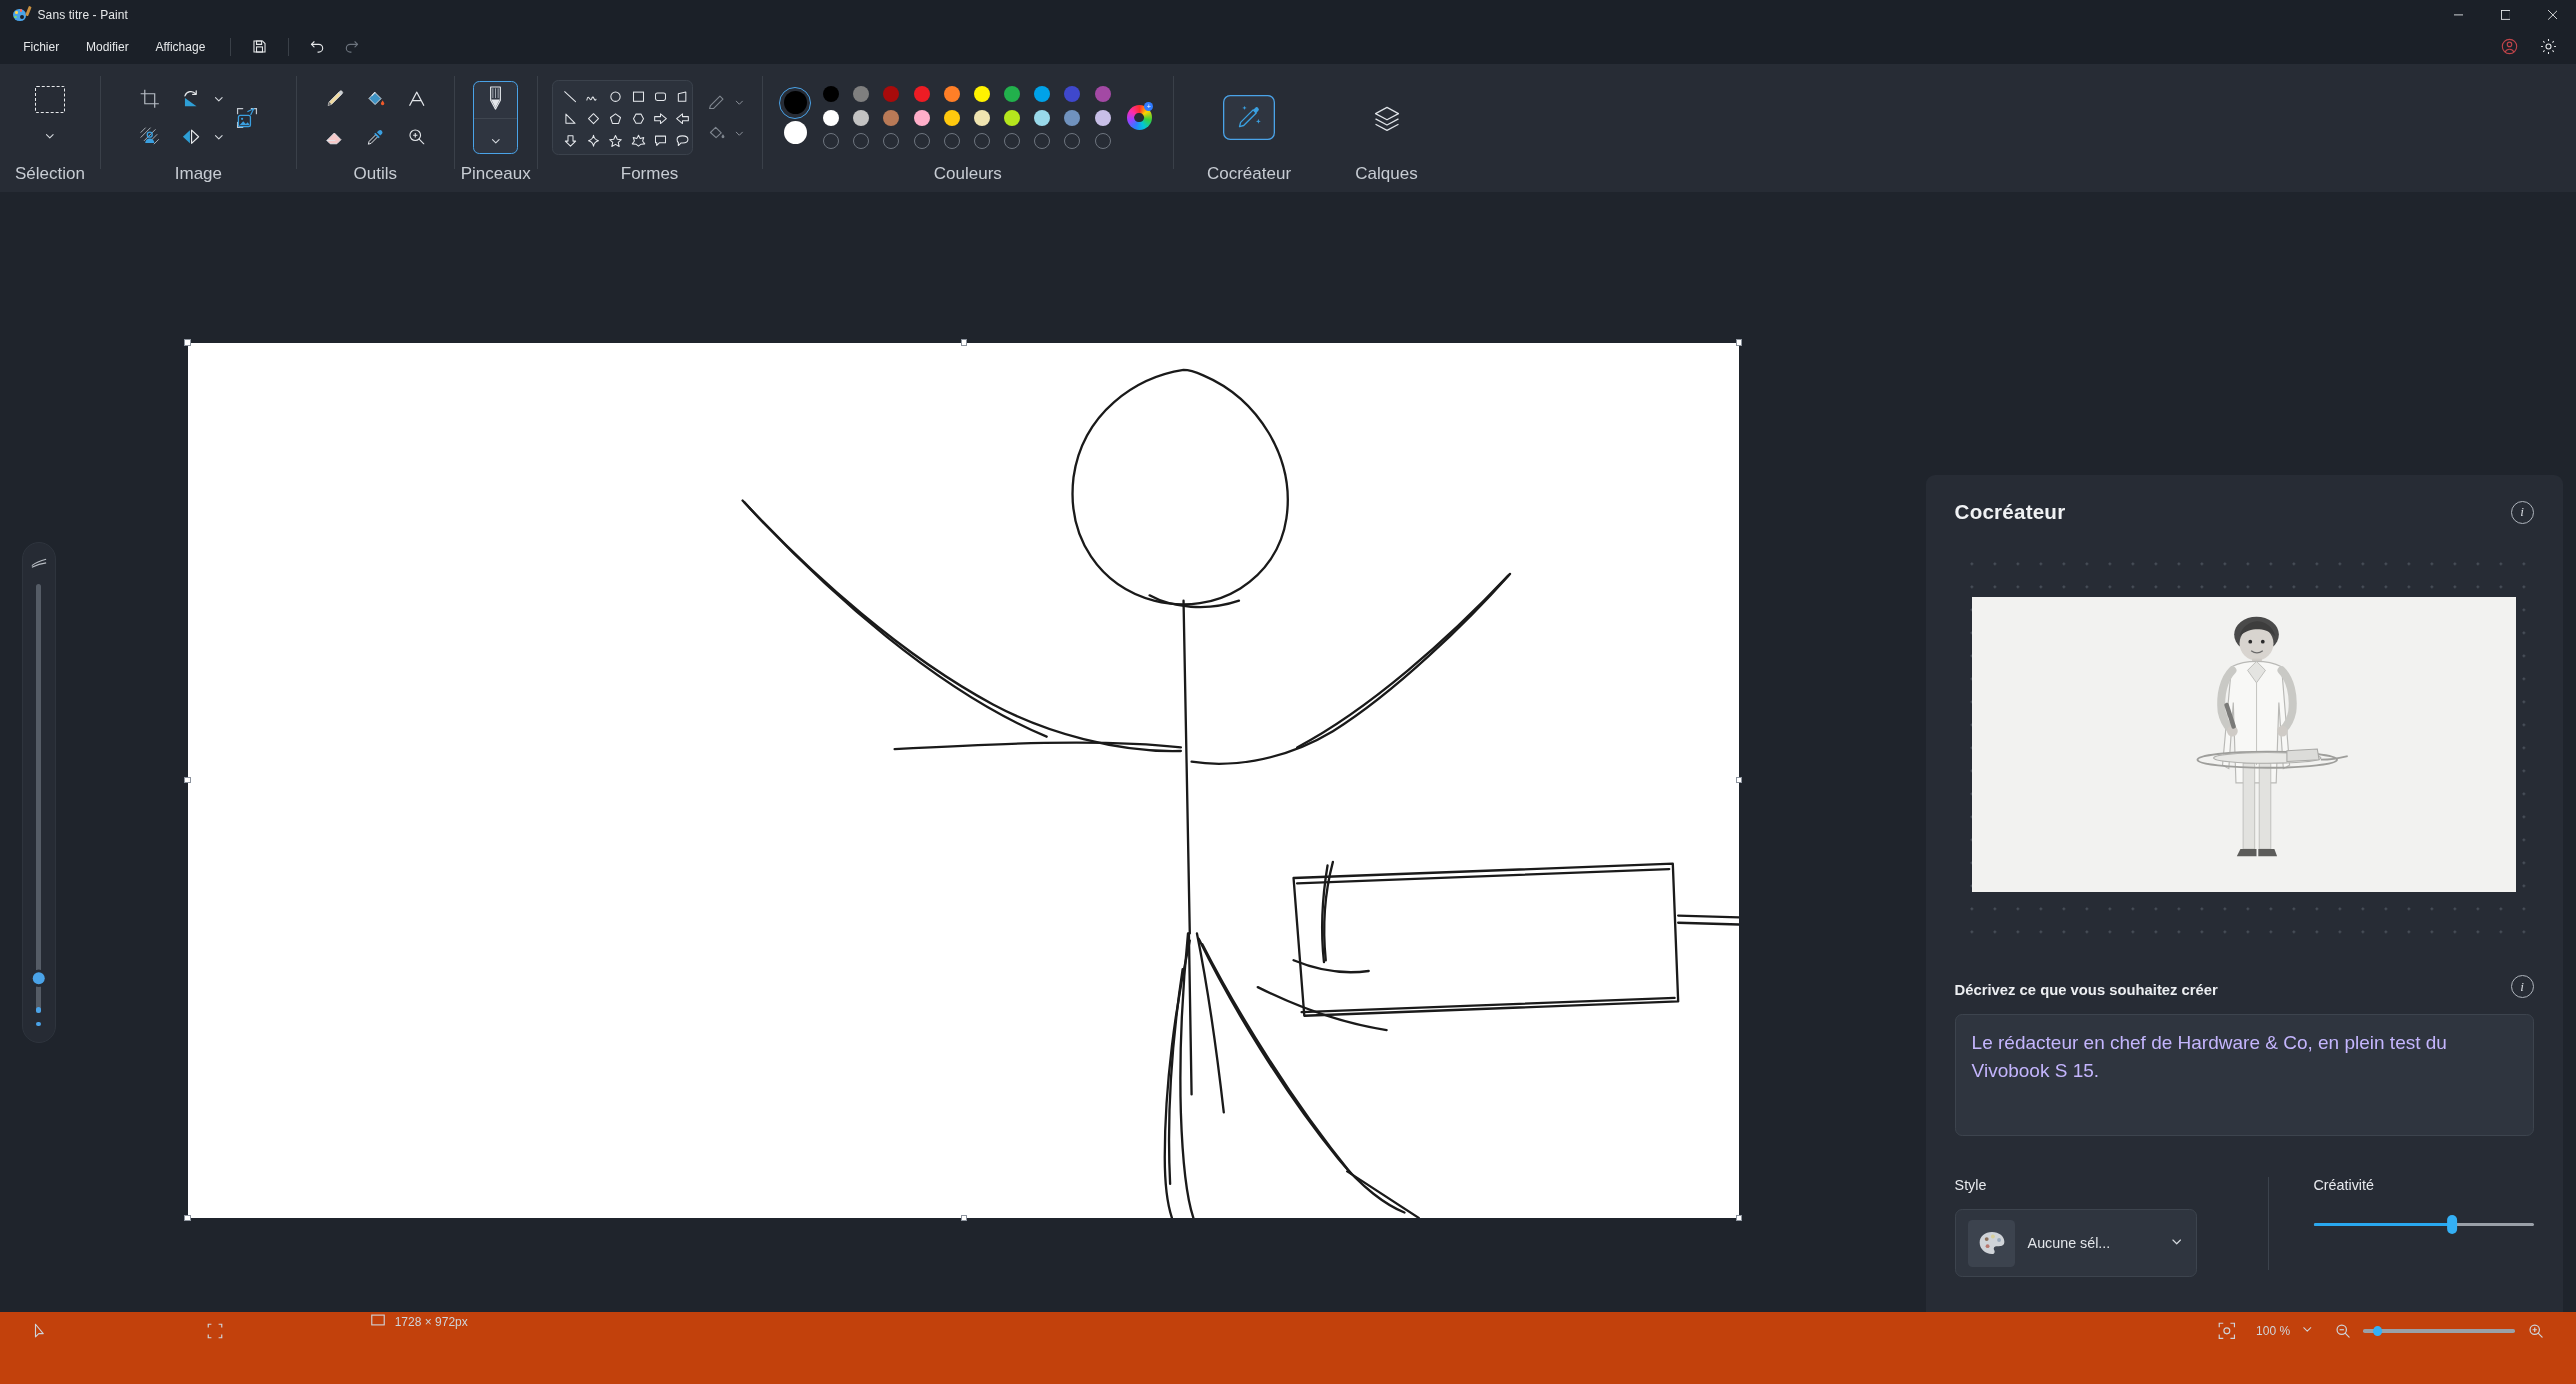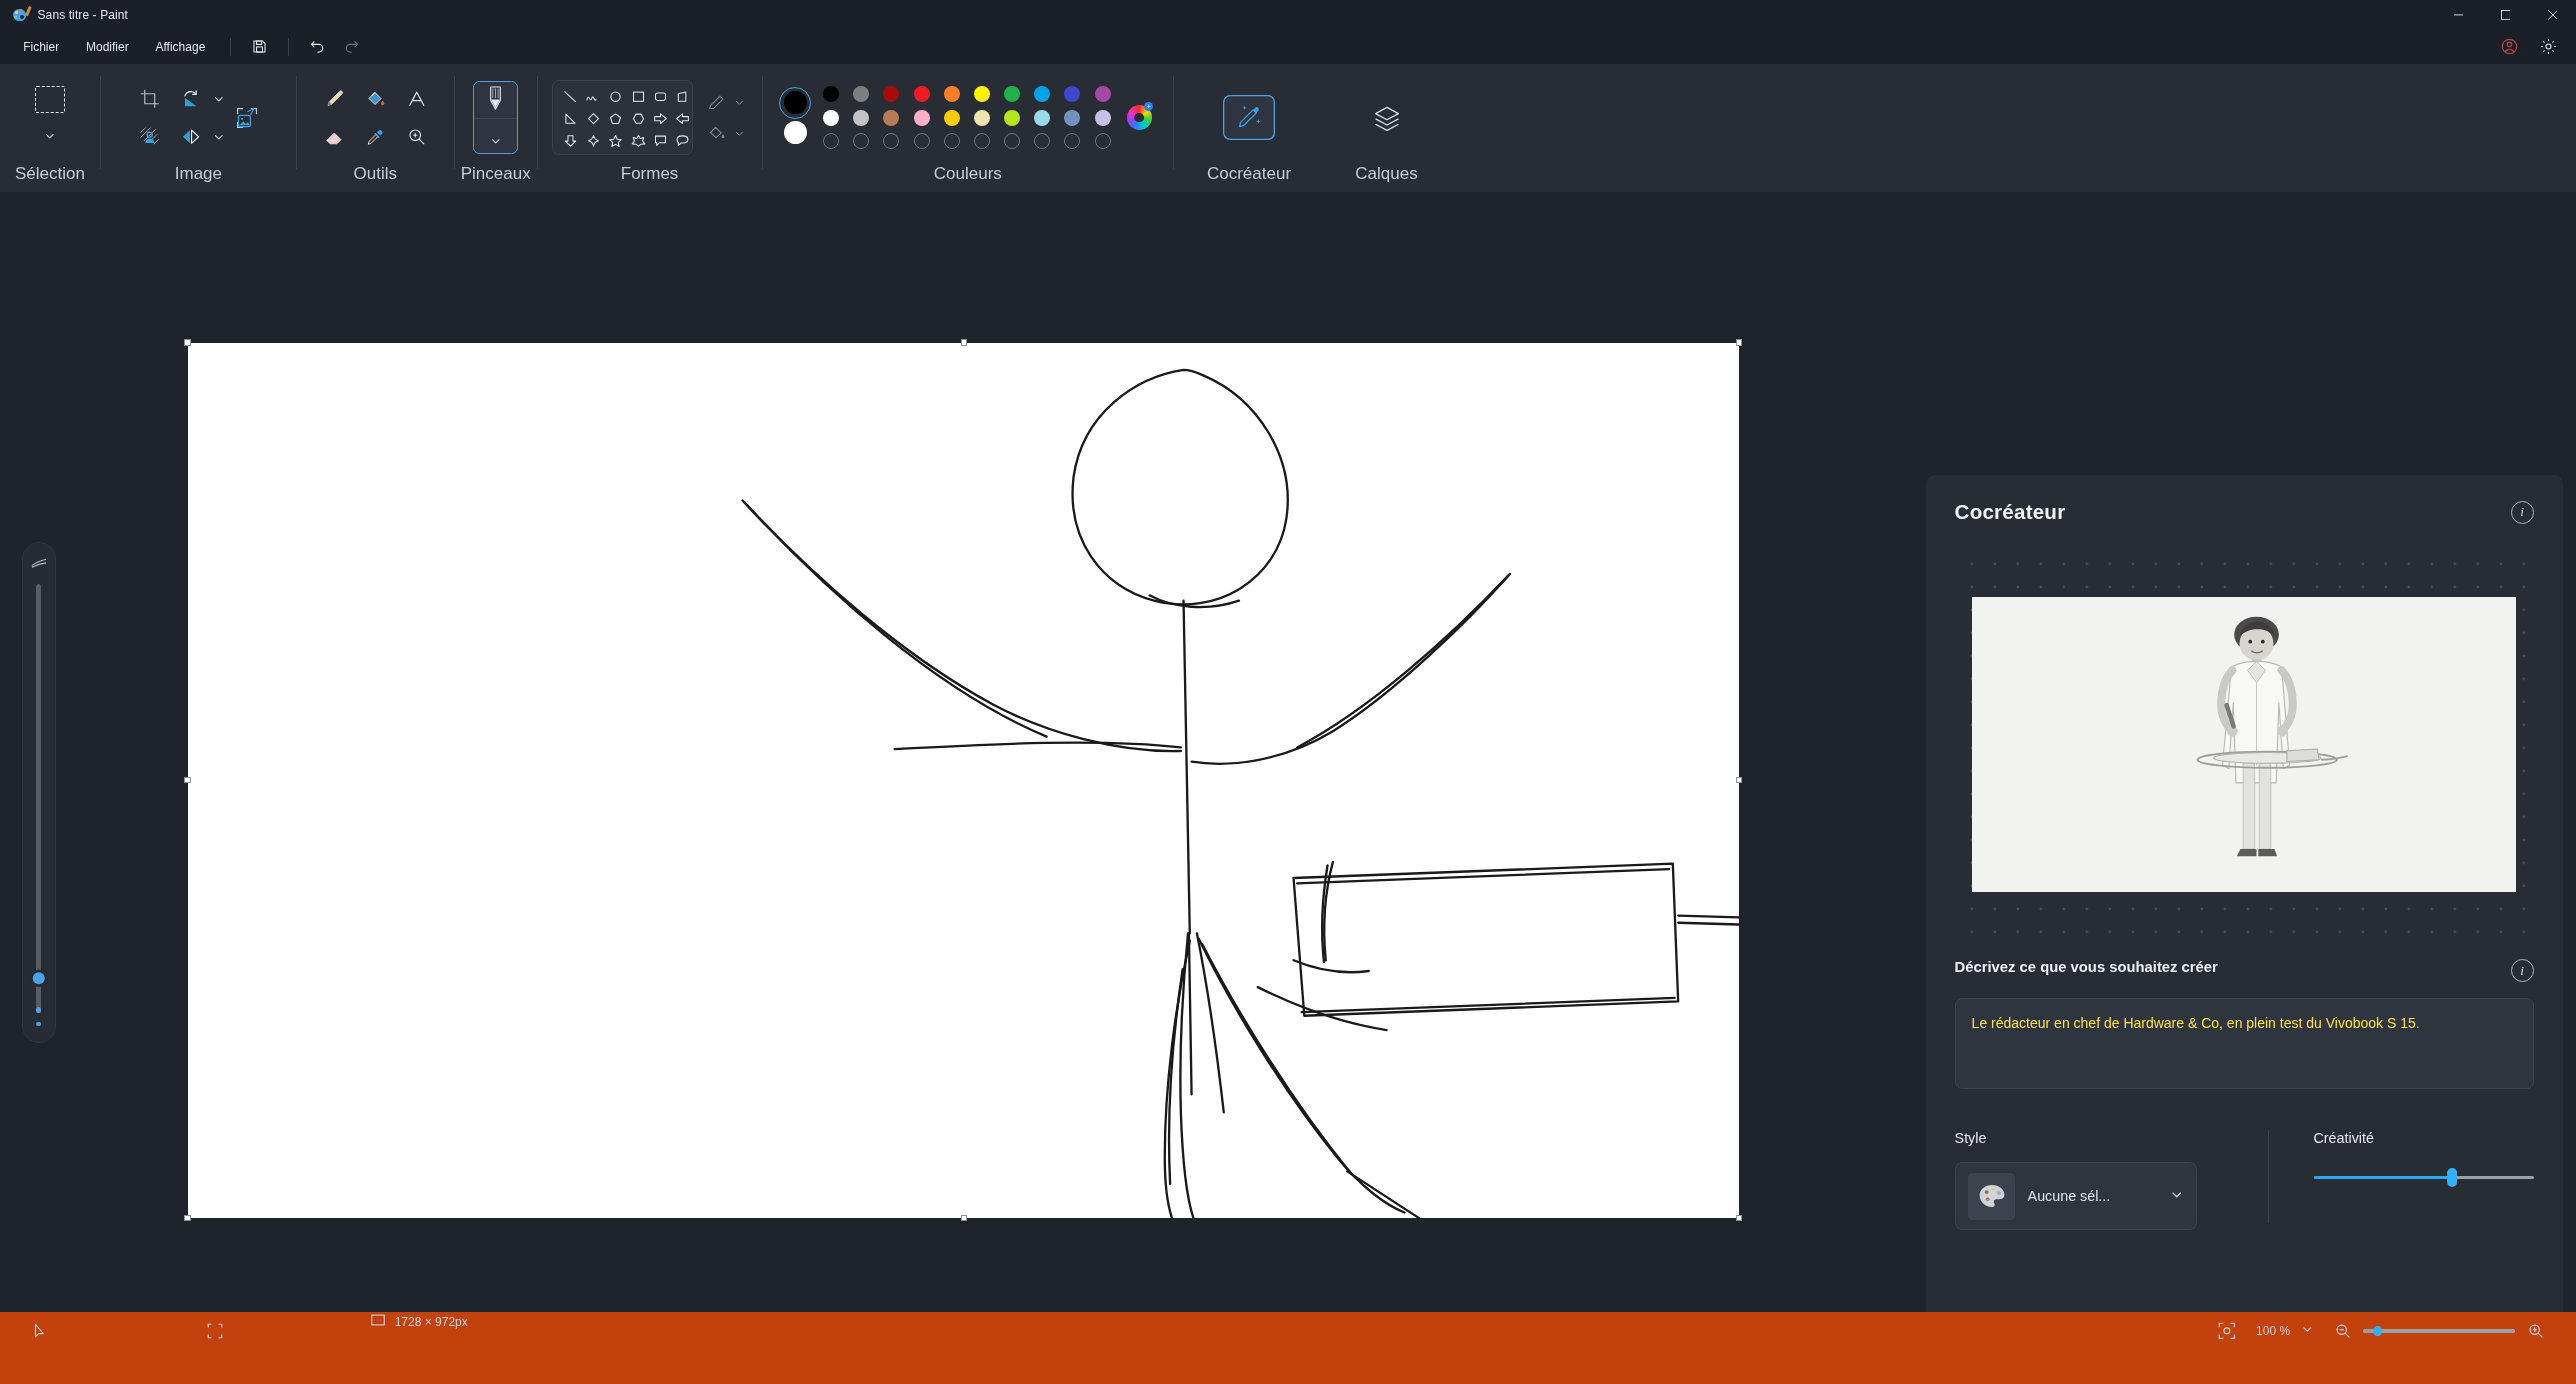--- a/index.html
+++ b/index.html
@@ -154,25 +154,25 @@
     font-family:"Liberation Serif",serif;}
   #preview-outer{
     height:394px;border-radius:7.2px;
     background-image:radial-gradient(#4c535d 1px, transparent 1.1px);
     background-size:23px 23px; background-position:5.4px 5.4px;
     display:flex;align-items:center;justify-content:center;
   }
   #preview-img{
     width:544px;height:295px;background:#f2f2f0;position:relative;overflow:hidden;
   }
-  #rp-sub{display:flex;align-items:flex-start;justify-content:space-between;margin-top:18px;}
+  #rp-sub{display:flex;align-items:flex-end;justify-content:space-between;margin-top:34px;}
   #rp-sub-title{font-size:14.8px;font-weight:600;color:#eceef1;}
   #prompt-box{
-    margin-top:16px;height:91px;background:#2f353f;border:0.9px solid #3d444e;border-radius:7.2px;
-    padding:14.3px 16px;font-size:14px;line-height:1.45;color:#fde047;
+    margin-top:16px;height:122px;background:#2f353f;border:0.9px solid #3d444e;border-radius:7.2px;
+    padding:14.3px 16px;font-size:19px;line-height:1.45;color:#c4b5fd;
   }
   #rp-controls{display:flex;margin-top:41px;align-items:flex-start;}
   #style-col{width:288px;}
   .rp-lbl{font-size:14.3px;color:#e8eaee;margin-bottom:16px;}
   #style-btn{
     width:242px;height:68px;background:#2f353f;border:0.9px solid #3d444e;border-radius:7.2px;
     display:flex;align-items:center;padding:0 12.5px;gap:12.5px;
   }
   #style-thumb{width:47px;height:47px;border-radius:4.5px;background:#3c434e;display:flex;
     align-items:center;justify-content:center;position:relative;overflow:hidden;}

